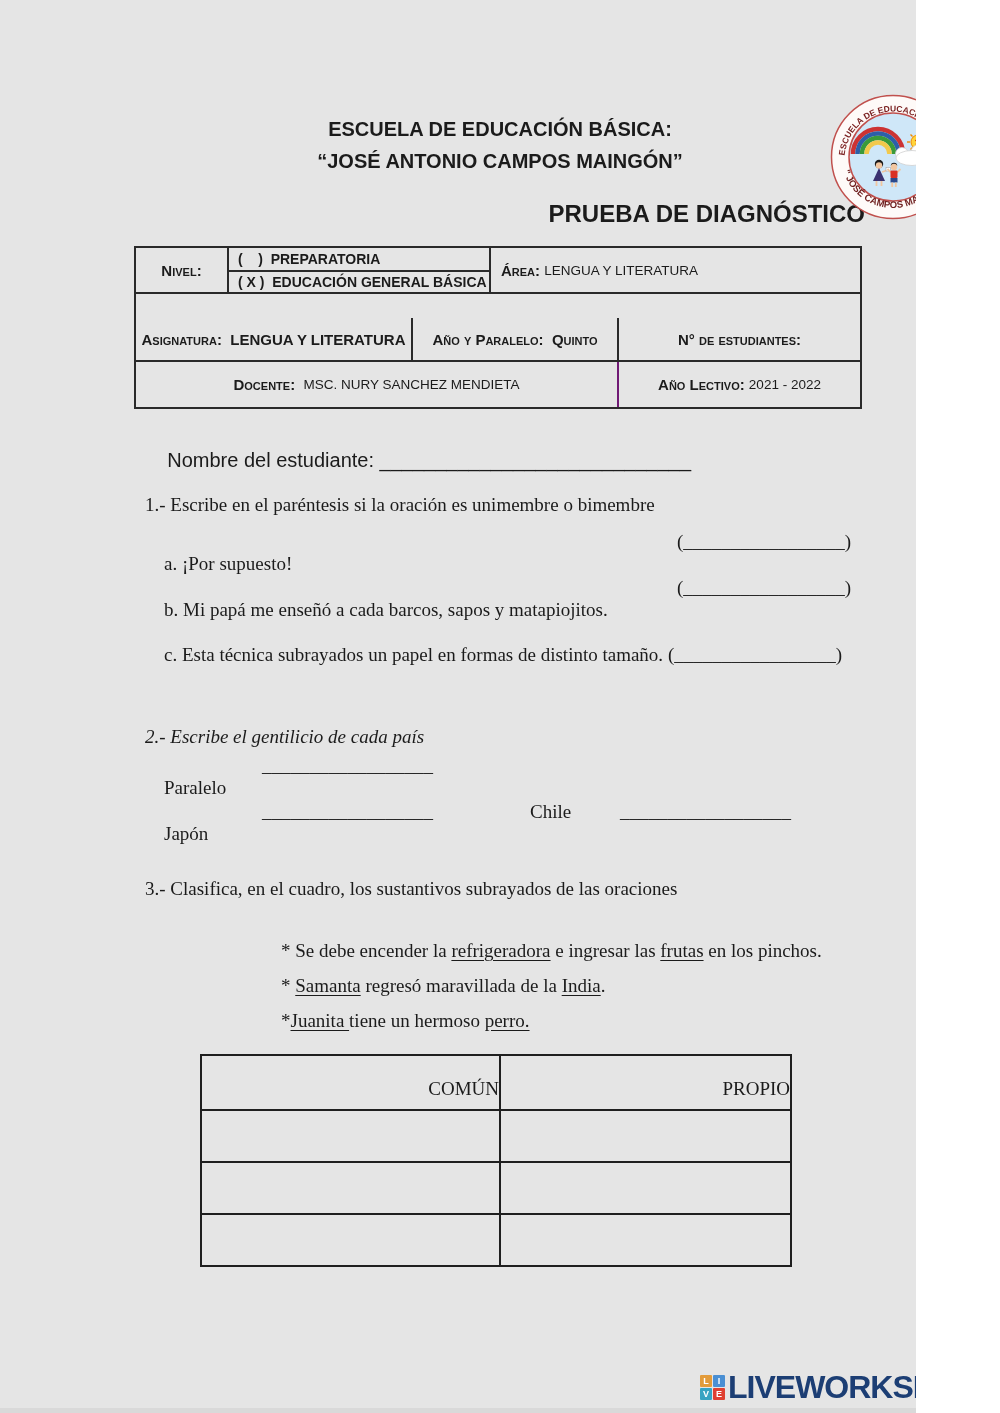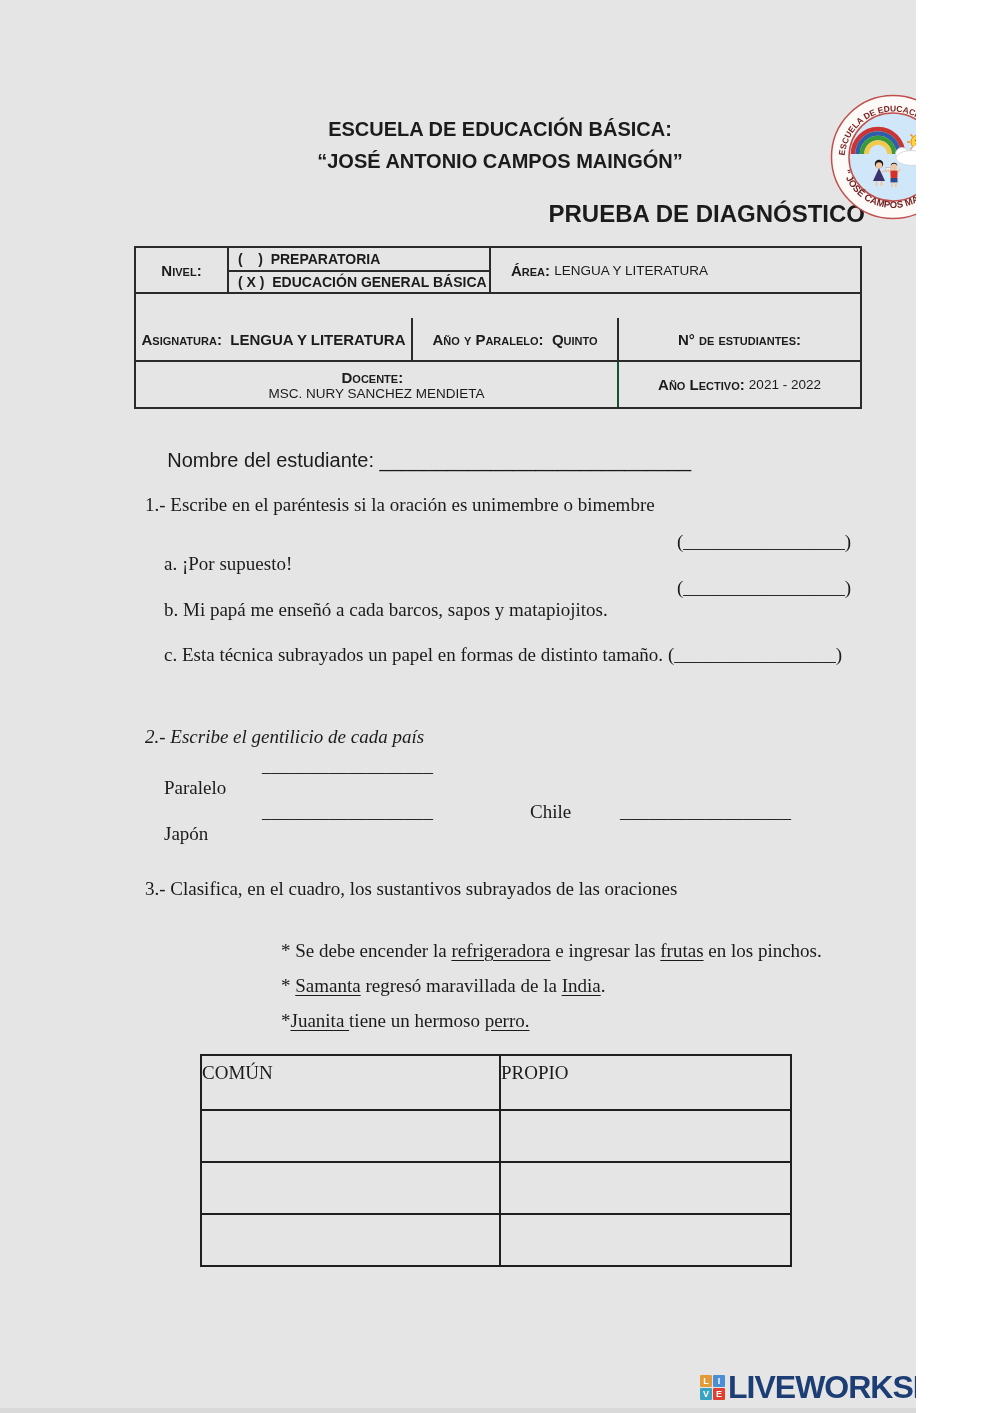--- a/index.html
+++ b/index.html
@@ -20,41 +20,41 @@
   .itable { position:absolute; left:134px; top:246px; width:728px; border:2px solid #2a2a2a; font-size:15px; }
   .itable .lbl { font-weight:bold; font-variant:small-caps; white-space:pre; }
   .itable .val { font-weight:normal; font-size:13.5px; white-space:pre; }
   .itable .valb { font-weight:bold; font-variant:small-caps; white-space:pre; }
   .row1 { display:grid; grid-template-columns:93px 262px 369px; border-bottom:2px solid #2a2a2a; }
   .cell { display:flex; align-items:center; }
   .c-nivel { justify-content:center; border-right:2px solid #2a2a2a; }
   .c-opts  { border-right:2px solid #2a2a2a; display:block; }
   .opt { height:22px; line-height:20px; padding-left:9px; font-weight:bold; font-size:14px; white-space:pre; display:flex; align-items:center; }
   .opt + .opt { border-top:2px solid #2a2a2a; }
-  .c-area { padding-left:20px; }
+  .c-area { padding-left:10px; }
   .row2 { display:grid; grid-template-columns:277px 206px 241px; height:44px; border-bottom:2px solid #2a2a2a;margin-top:24px; }
   .row2 .cell, .row3 .cell { justify-content:center; }
   .r2a, .r2b { border-right:2px solid #2a2a2a; }
   .row3 { display:grid; grid-template-columns:483px 241px; height:45px; }
-  .r3a { border-right:2px solid #14532d;flex-direction:column; }
+  .r3a { border-right:2px solid #701a75; }
 
   
   .sansline { position:absolute; left:145px; font-size:20px; white-space:pre; }
   .q { position:absolute; left:145px; width:730px; font-family:"Liberation Serif", serif; font-size:19px; white-space:pre; }
   .paren-right { position:absolute; left:532px; top:0; }
   .u { text-decoration:underline; text-underline-offset:3px; }
   .indent { left:262px; width:613px; }
   .b-abs { position:absolute; top:0; }
 
   
   .ctable { position:absolute; left:200px; top:1054px; width:592px; border:2px solid #1f1f1f;
             font-family:"Liberation Serif", serif; font-size:19px; }
   .ct-row { display:grid; grid-template-columns:299px 289px; }
   .ct-row > div:first-child { border-right:2px solid #1f1f1f; }
-  .ct-head > div { height:53px; text-align:left; padding-top:6px; }
+  .ct-head > div { height:53px; text-align:right; padding-top:22px; }
   .ct-r > div { height:52px; border-top:2px solid #1f1f1f; }
 
   
   .footer { position:absolute; left:700px; top:1369px; display:flex; align-items:center; }
   .lw-grid { display:grid; grid-template-columns:12px 12px; grid-template-rows:12px 12px; gap:1px; margin-right:3px; }
   .tile { color:#fff; font-weight:bold; font-size:9px; display:flex; align-items:center; justify-content:center; border-radius:1px; }
   .brand { font-weight:bold; font-size:32px; letter-spacing:-1px; }
   .bottom-strip { position:absolute; left:0; top:1408px; width:1000px; height:5px; background:#d9d9d9; }
 </style>
 </head>

